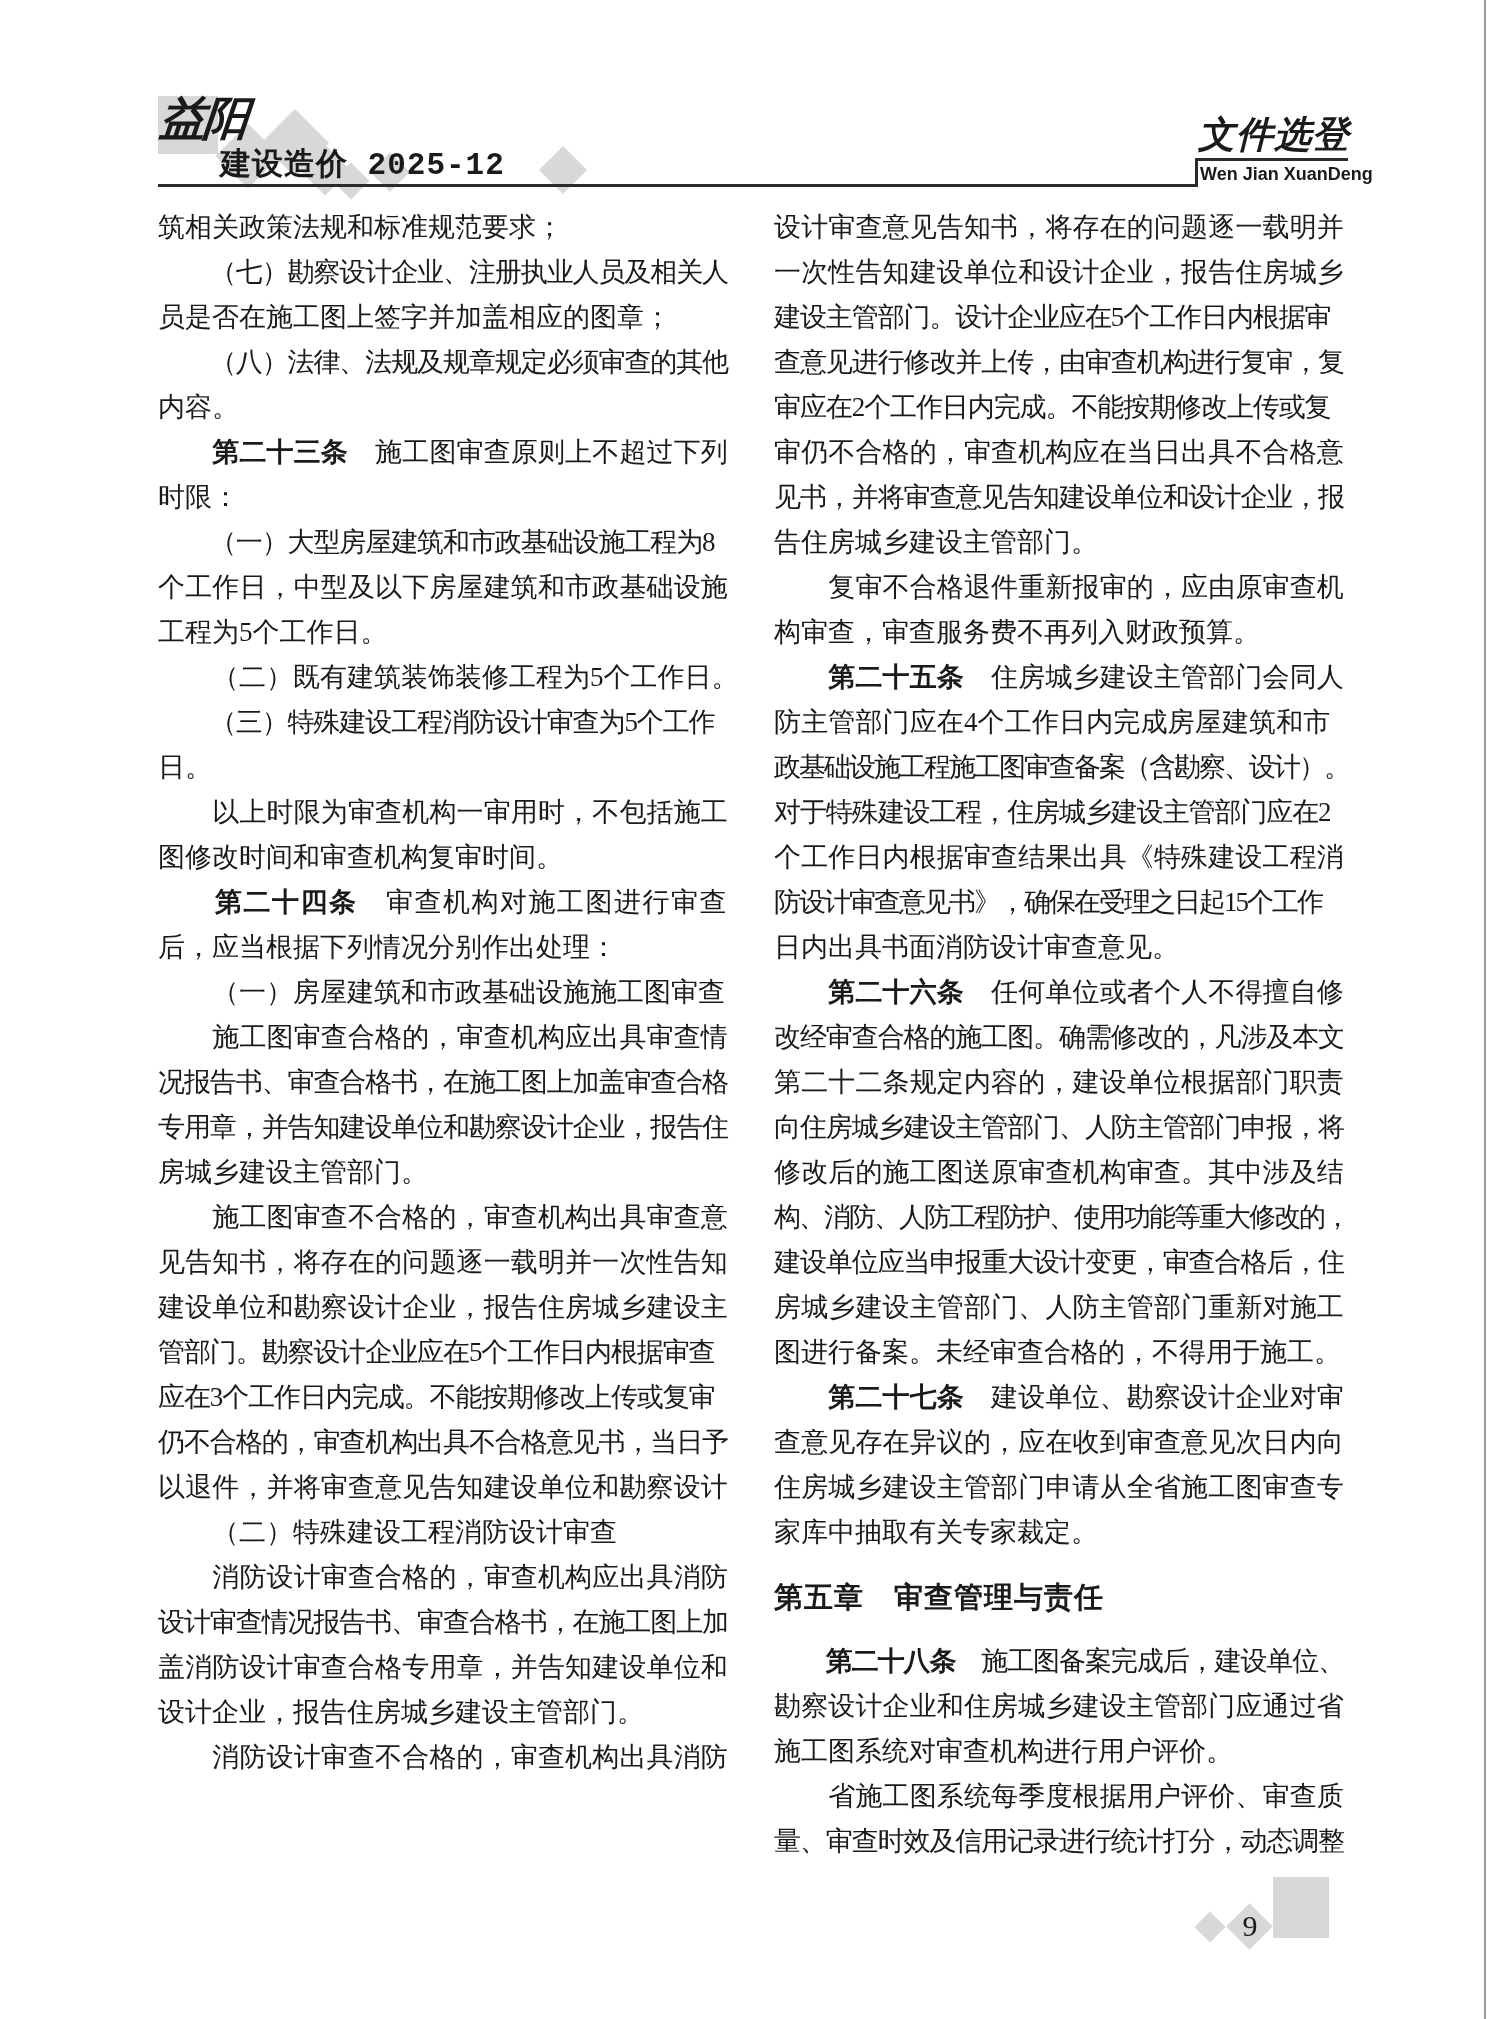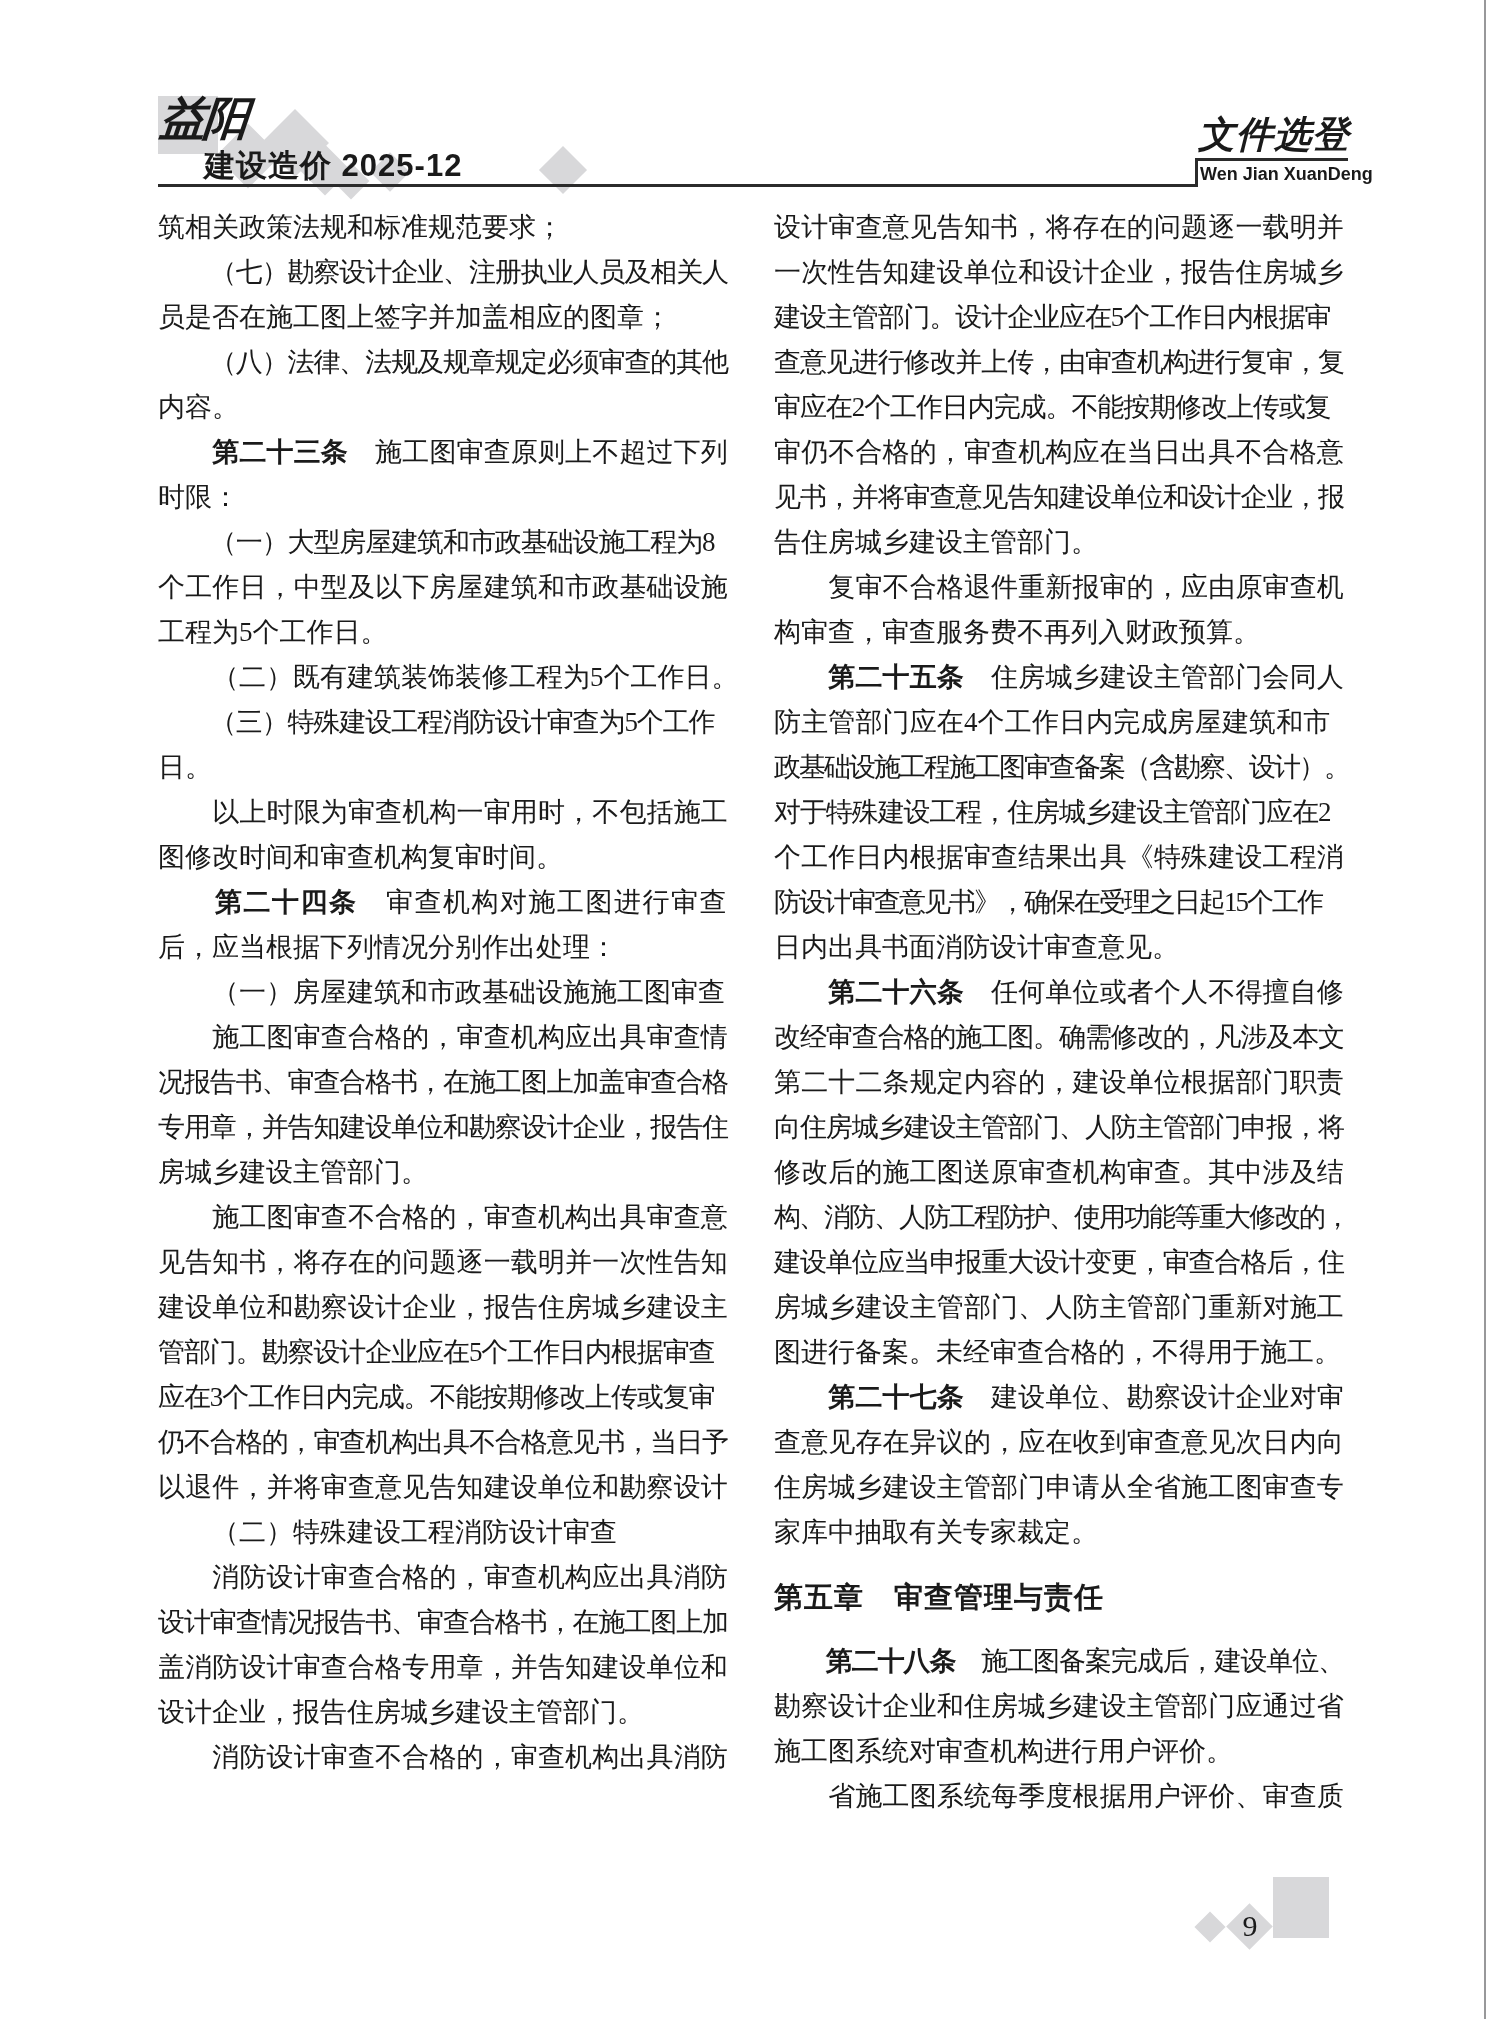--- a/index.html
+++ b/index.html
@@ -11,22 +11,22 @@
   }
   .abs{position:absolute;}
   
   .gray-square{background:var(--deco,#d8d8da);}
   .diamond{background:var(--deco,#d8d8da);transform:rotate(45deg);}
   .logo-text{
     left:160px;top:94px;font-size:46px;font-weight:700;font-style:italic;
     letter-spacing:-3px;transform:skewX(-5deg);line-height:1.1;white-space:nowrap;
   }
   .journal-title{
-    left:204px;top:148px;font-size:31px;line-height:36px;font-weight:700;
-    font-family:Liberation Sans, sans-serif;letter-spacing:1px;white-space:nowrap;
+    left:220px;top:148px;font-size:31px;line-height:36px;font-weight:700;
+    font-family:Liberation Mono, monospace;letter-spacing:1px;white-space:nowrap;
   }
   .rule{background:var(--rule,#2b2b2b);}
   .section-title{
     left:1192px;top:112px;width:158px;text-align:right;font-size:37px;line-height:46px;
     font-weight:700;font-style:italic;letter-spacing:1px;white-space:nowrap;
   }
   .section-sub{
     left:1200px;top:162px;width:150px;font-size:18px;line-height:24px;font-weight:700;
     font-family:"Liberation Sans","DejaVu Sans",sans-serif;letter-spacing:0px;white-space:nowrap;
   }
@@ -143,20 +143,21 @@
     <div class="line"><span>图进行备案。未经审查合格的，不得用于施工。</span></div>
     <div class="line" style="letter-spacing: 0.14px;"><span>　　</span><span class="bold-lead">第二十七条</span><span>　建设单位、勘察设计企业对审</span></div>
     <div class="line" style="letter-spacing: 0.14px;"><span>查意见存在异议的，应在收到审查意见次日内向</span></div>
     <div class="line" style="letter-spacing: 0.14px;"><span>住房城乡建设主管部门申请从全省施工图审查专</span></div>
     <div class="line"><span>家库中抽取有关专家裁定。</span></div>
     <div class="chapter">第五章　审查管理与责任</div>
     <div class="line" style="letter-spacing: -1.09px;"><span>　　</span><span class="bold-lead">第二十八条</span><span>　施工图备案完成后，建设单位、</span></div>
     <div class="line" style="letter-spacing: 0.14px;"><span>勘察设计企业和住房城乡建设主管部门应通过省</span></div>
     <div class="line"><span>施工图系统对审查机构进行用户评价。</span></div>
     <div class="line" style="letter-spacing: 0.14px;"><span>　　省施工图系统每季度根据用户评价、审查质</span></div>
+    <div class="line" style="letter-spacing: -1.09px;"><span>量、审查时效及信用记录进行统计打分，动态调整</span></div>
   </div>
 
 <div>
   <div class="abs diamond" style="left:1199px;top:1916px;width:22px;height:22px;"></div>
   <div class="abs diamond" style="left:1233px;top:1910px;width:33px;height:33px;"></div>
   <div class="abs gray-square" style="left:1273px;top:1877px;width:56px;height:61px;"></div>
   <div class="abs page-number">9</div>
 </div>
 
 <div class="abs edge-line"></div>

